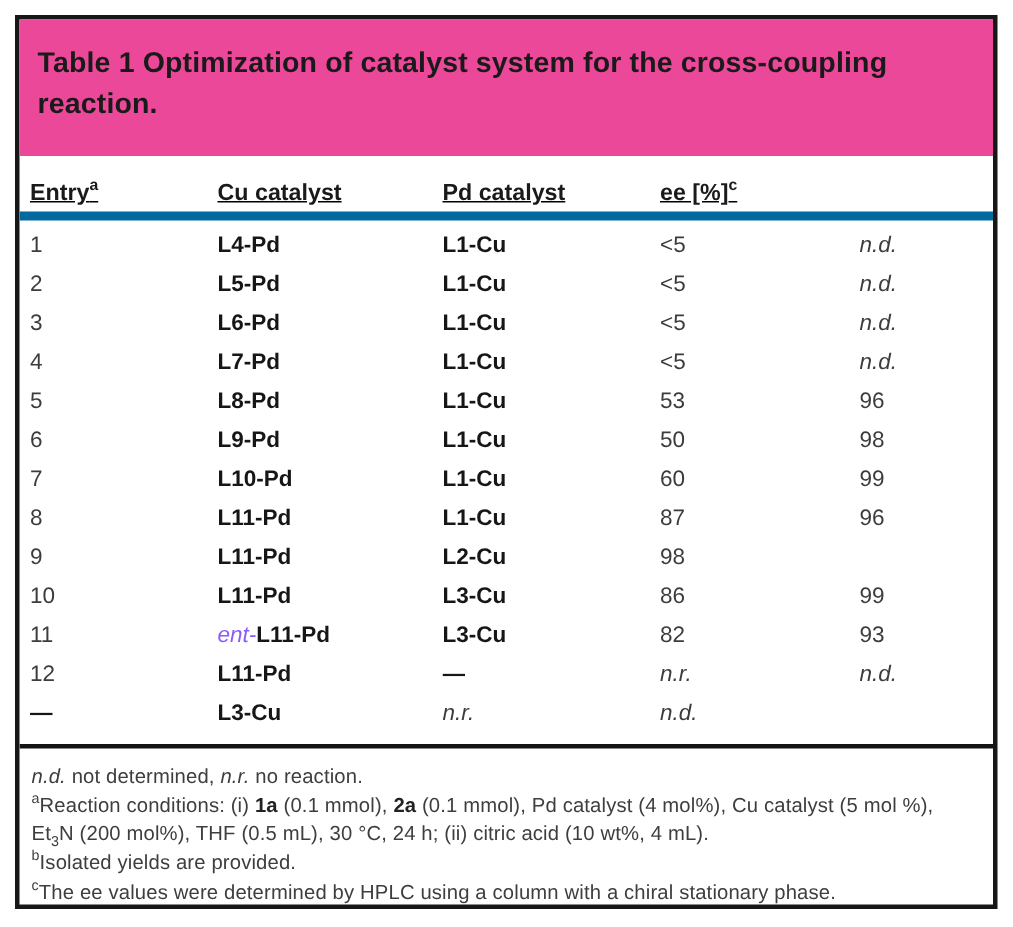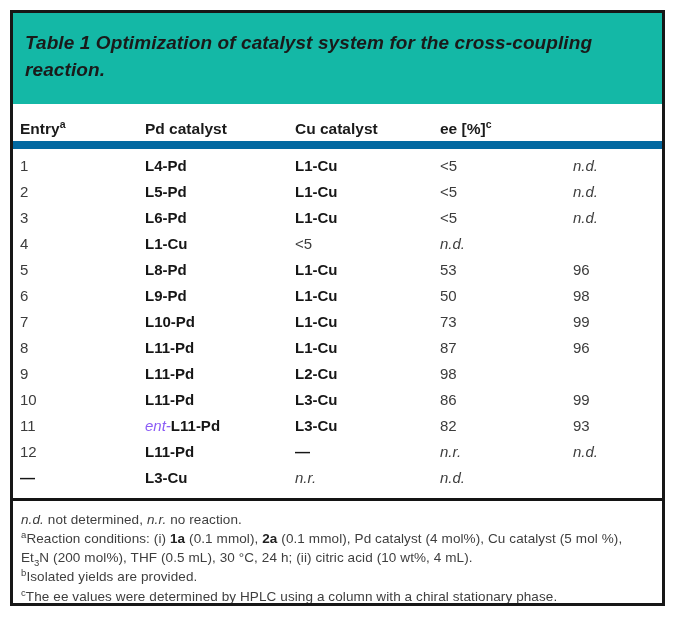--- a/index.html
+++ b/index.html
@@ -16,41 +16,41 @@
     left: 10px;
     top: 10px;
     width: 649px;
     height: 590px;
     border: 3px solid #171717;
     background: #ffffff;
     box-sizing: content-box;
     overflow: hidden;
   }
   .title-band {
-    background: #14b8a6;
+    background: #ec4899;
     padding: 17px 38px 20px 12px;
     min-height: 50px;
-    font-style: italic;
   }
   .title-band .title {
     font-size: 19px;
     line-height: 1.42;
     font-weight: bold;
     color: #1a1a1a;
     letter-spacing: 0.1px;
   }
   .grid {
     display: grid;
     grid-template-columns: 125px 150px 145px 133px 1fr;
     padding: 0 4px 0 7px;
   }
   .thead {
     margin-top: 16px;
-    border-bottom: 8px solid #0369a1;
+    border-bottom: 6px solid #0369a1;
     padding-bottom: 3px;
+    text-decoration: underline;
   }
   .th {
     font-weight: bold;
     font-size: 15.5px;
     color: #1a1a1a;
     white-space: nowrap;
   }
   .th sup {
     font-size: 10.5px;
     font-weight: bold;
@@ -111,22 +111,22 @@
 <body>
 
 <div class="card">
 
   <div class="title-band">
     <div class="title">Table 1 Optimization of catalyst system for the cross-coupling reaction.</div>
   </div>
 
   <div class="grid thead">
     <div class="th"><span>Entry</span><sup>a</sup></div>
+    <div class="th"><span>Cu catalyst</span></div>
     <div class="th"><span>Pd catalyst</span></div>
-    <div class="th"><span>Cu catalyst</span></div>
     <div class="th"><span>ee [%]</span><sup>c</sup></div>
   </div>
 
   <div class="tbody">
     <div class="grid tr">
       <div class="td">1</div>
       <div class="td cat">L4-Pd</div>
       <div class="td cat">L1-Cu</div>
       <div class="td">&lt;5</div>
       <div class="td italic">n.d.</div>
@@ -140,20 +140,21 @@
     </div>
     <div class="grid tr">
       <div class="td">3</div>
       <div class="td cat">L6-Pd</div>
       <div class="td cat">L1-Cu</div>
       <div class="td">&lt;5</div>
       <div class="td italic">n.d.</div>
     </div>
     <div class="grid tr">
       <div class="td">4</div>
+      <div class="td cat">L7-Pd</div>
       <div class="td cat">L1-Cu</div>
       <div class="td">&lt;5</div>
       <div class="td italic">n.d.</div>
     </div>
     <div class="grid tr">
       <div class="td">5</div>
       <div class="td cat">L8-Pd</div>
       <div class="td cat">L1-Cu</div>
       <div class="td">53</div>
       <div class="td">96</div>
@@ -162,21 +163,21 @@
       <div class="td">6</div>
       <div class="td cat">L9-Pd</div>
       <div class="td cat">L1-Cu</div>
       <div class="td">50</div>
       <div class="td">98</div>
     </div>
     <div class="grid tr">
       <div class="td">7</div>
       <div class="td cat">L10-Pd</div>
       <div class="td cat">L1-Cu</div>
-      <div class="td">73</div>
+      <div class="td">60</div>
       <div class="td">99</div>
     </div>
     <div class="grid tr">
       <div class="td">8</div>
       <div class="td cat">L11-Pd</div>
       <div class="td cat">L1-Cu</div>
       <div class="td">87</div>
       <div class="td">96</div>
     </div>
     <div class="grid tr">

